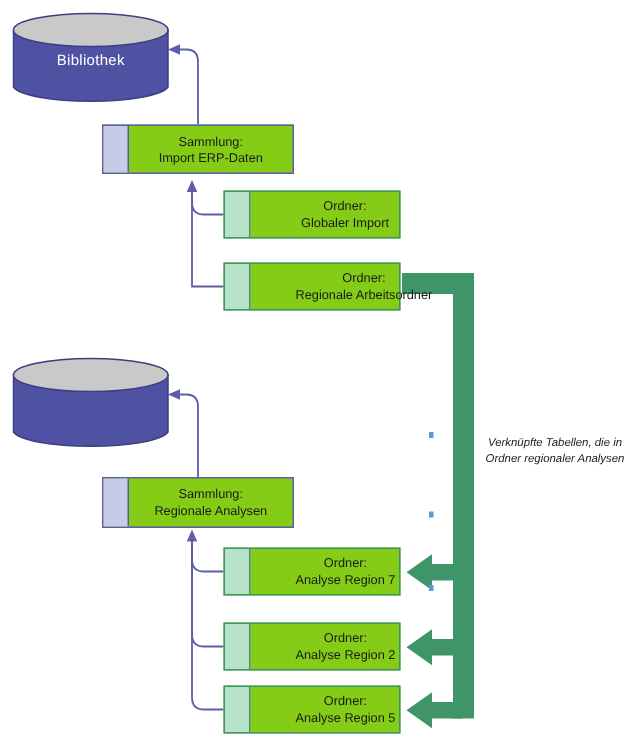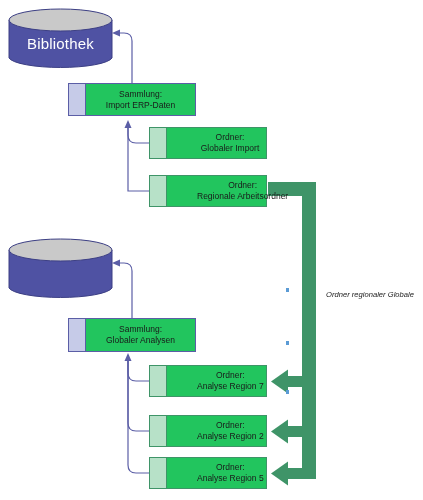--- a/index.html
+++ b/index.html
@@ -30,33 +30,33 @@
   
   .cyl {
     position: absolute;
   }
   .cyl-label {
     position: absolute;
     left: 0;
     width: 100%;
     text-align: center;
     color: #ffffff;
-    font-size: 15px;
+    font-size: 10px;
     font-family: "Liberation Sans", sans-serif;
     letter-spacing: .2px;
     pointer-events: none;
   }
   
   .node {
     position: absolute;
     box-sizing: border-box;
     display: flex;
     flex-direction: row;
     align-items: stretch;
-    background: #22c55e;
+    background: #84cc16;
   }
   .node .tab {
     box-sizing: border-box;
     width: 17px;
     flex: 0 0 17px;
   }
   .node .body {
     flex: 1 1 auto;
     box-sizing: border-box;
     display: flex;
@@ -191,21 +191,21 @@
     <div class="body">
       <span class="line1">Ordner:</span>
       <span class="line2">Regionale Arbeitsordner</span>
     </div>
   </div>
 
   <div class="node collection" style="left:68px; top:318px; width:128px; height:34px;">
     <div class="tab"></div>
     <div class="body">
       <span class="line1">Sammlung:</span>
-      <span class="line2">Globaler Analysen</span>
+      <span class="line2">Regionale Analysen</span>
     </div>
   </div>
 
   <div class="node folder" style="left:149px; top:365px; width:118px; height:32px;">
     <div class="tab"></div>
     <div class="body">
       <span class="line1">Ordner:</span>
       <span class="line2">Analyse Region 7</span>
     </div>
   </div>
@@ -224,16 +224,17 @@
       <span class="line1">Ordner:</span>
       <span class="line2">Analyse Region 5</span>
     </div>
   </div>
 
   <div class="dot" style="left:286px; top:288px;"></div>
   <div class="dot" style="left:286px; top:341px;"></div>
   <div class="dot" style="left:286px; top:390px;"></div>
 
   <div class="annotation" style="left:318px; top:289px; width:104px;">
-    <span>Ordner regionaler Globale</span>
+    <span>Verknüpfte Tabellen, die in</span>
+    <span>Ordner regionaler Analysen</span>
   </div>
 
 </div>
 
 </body></html>

